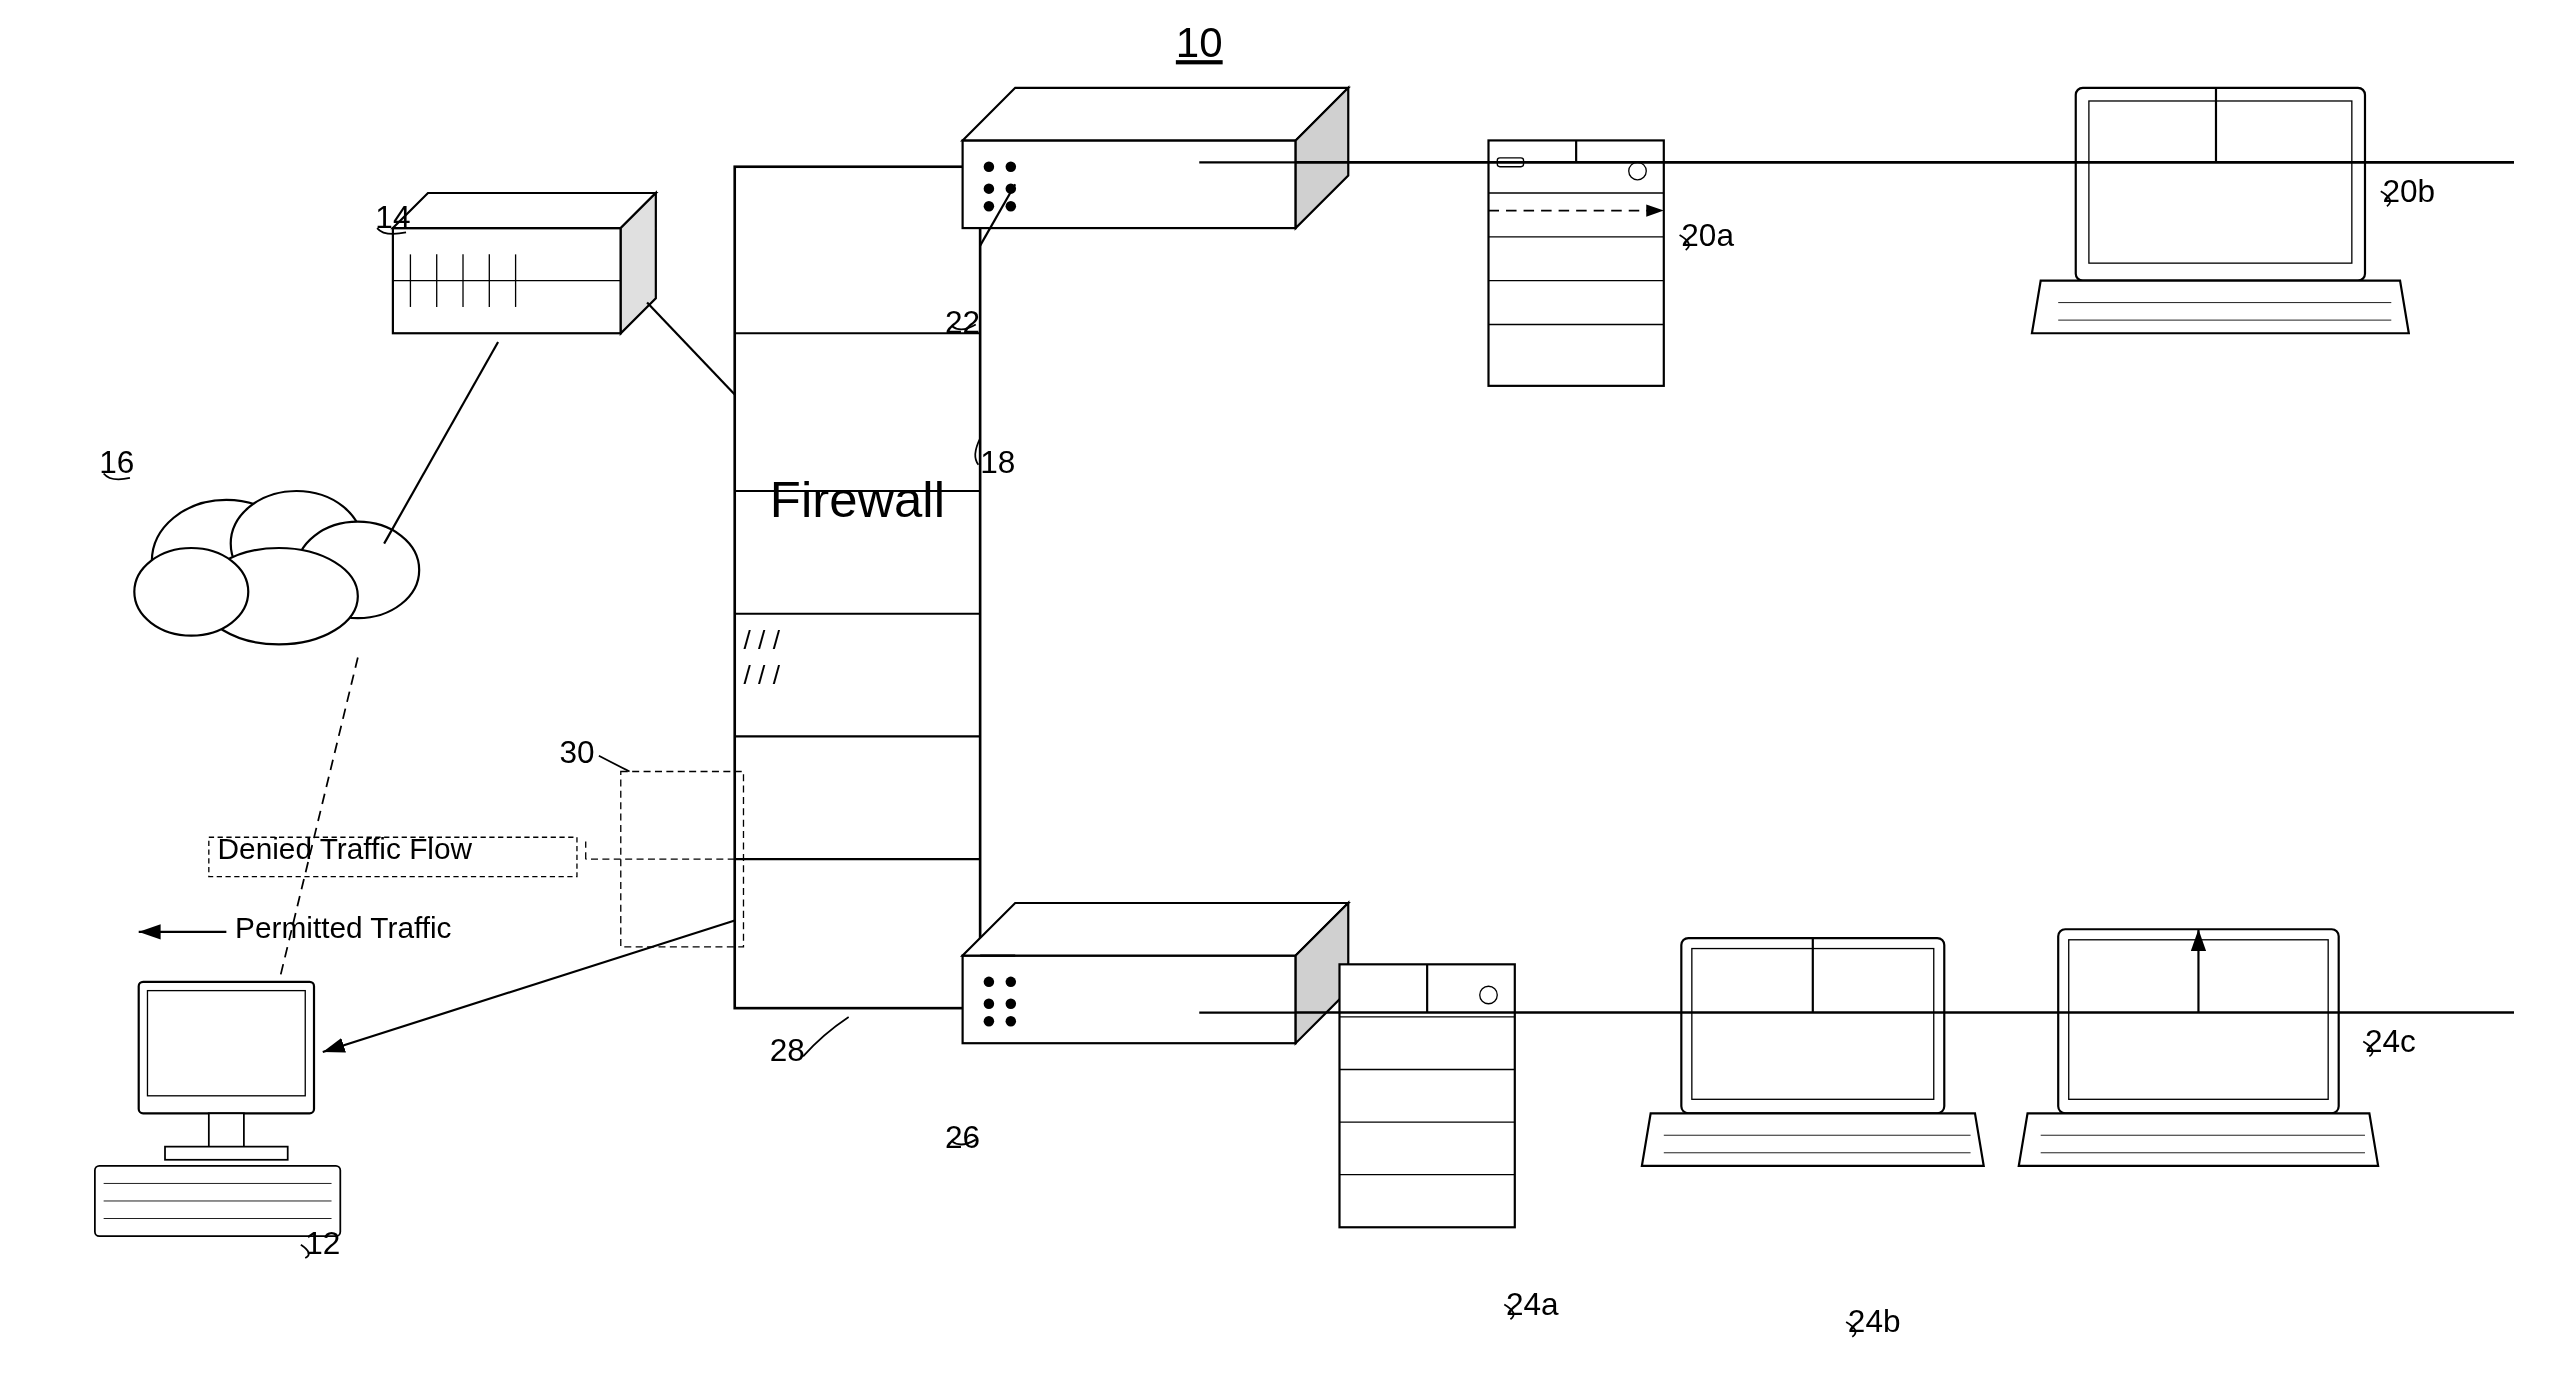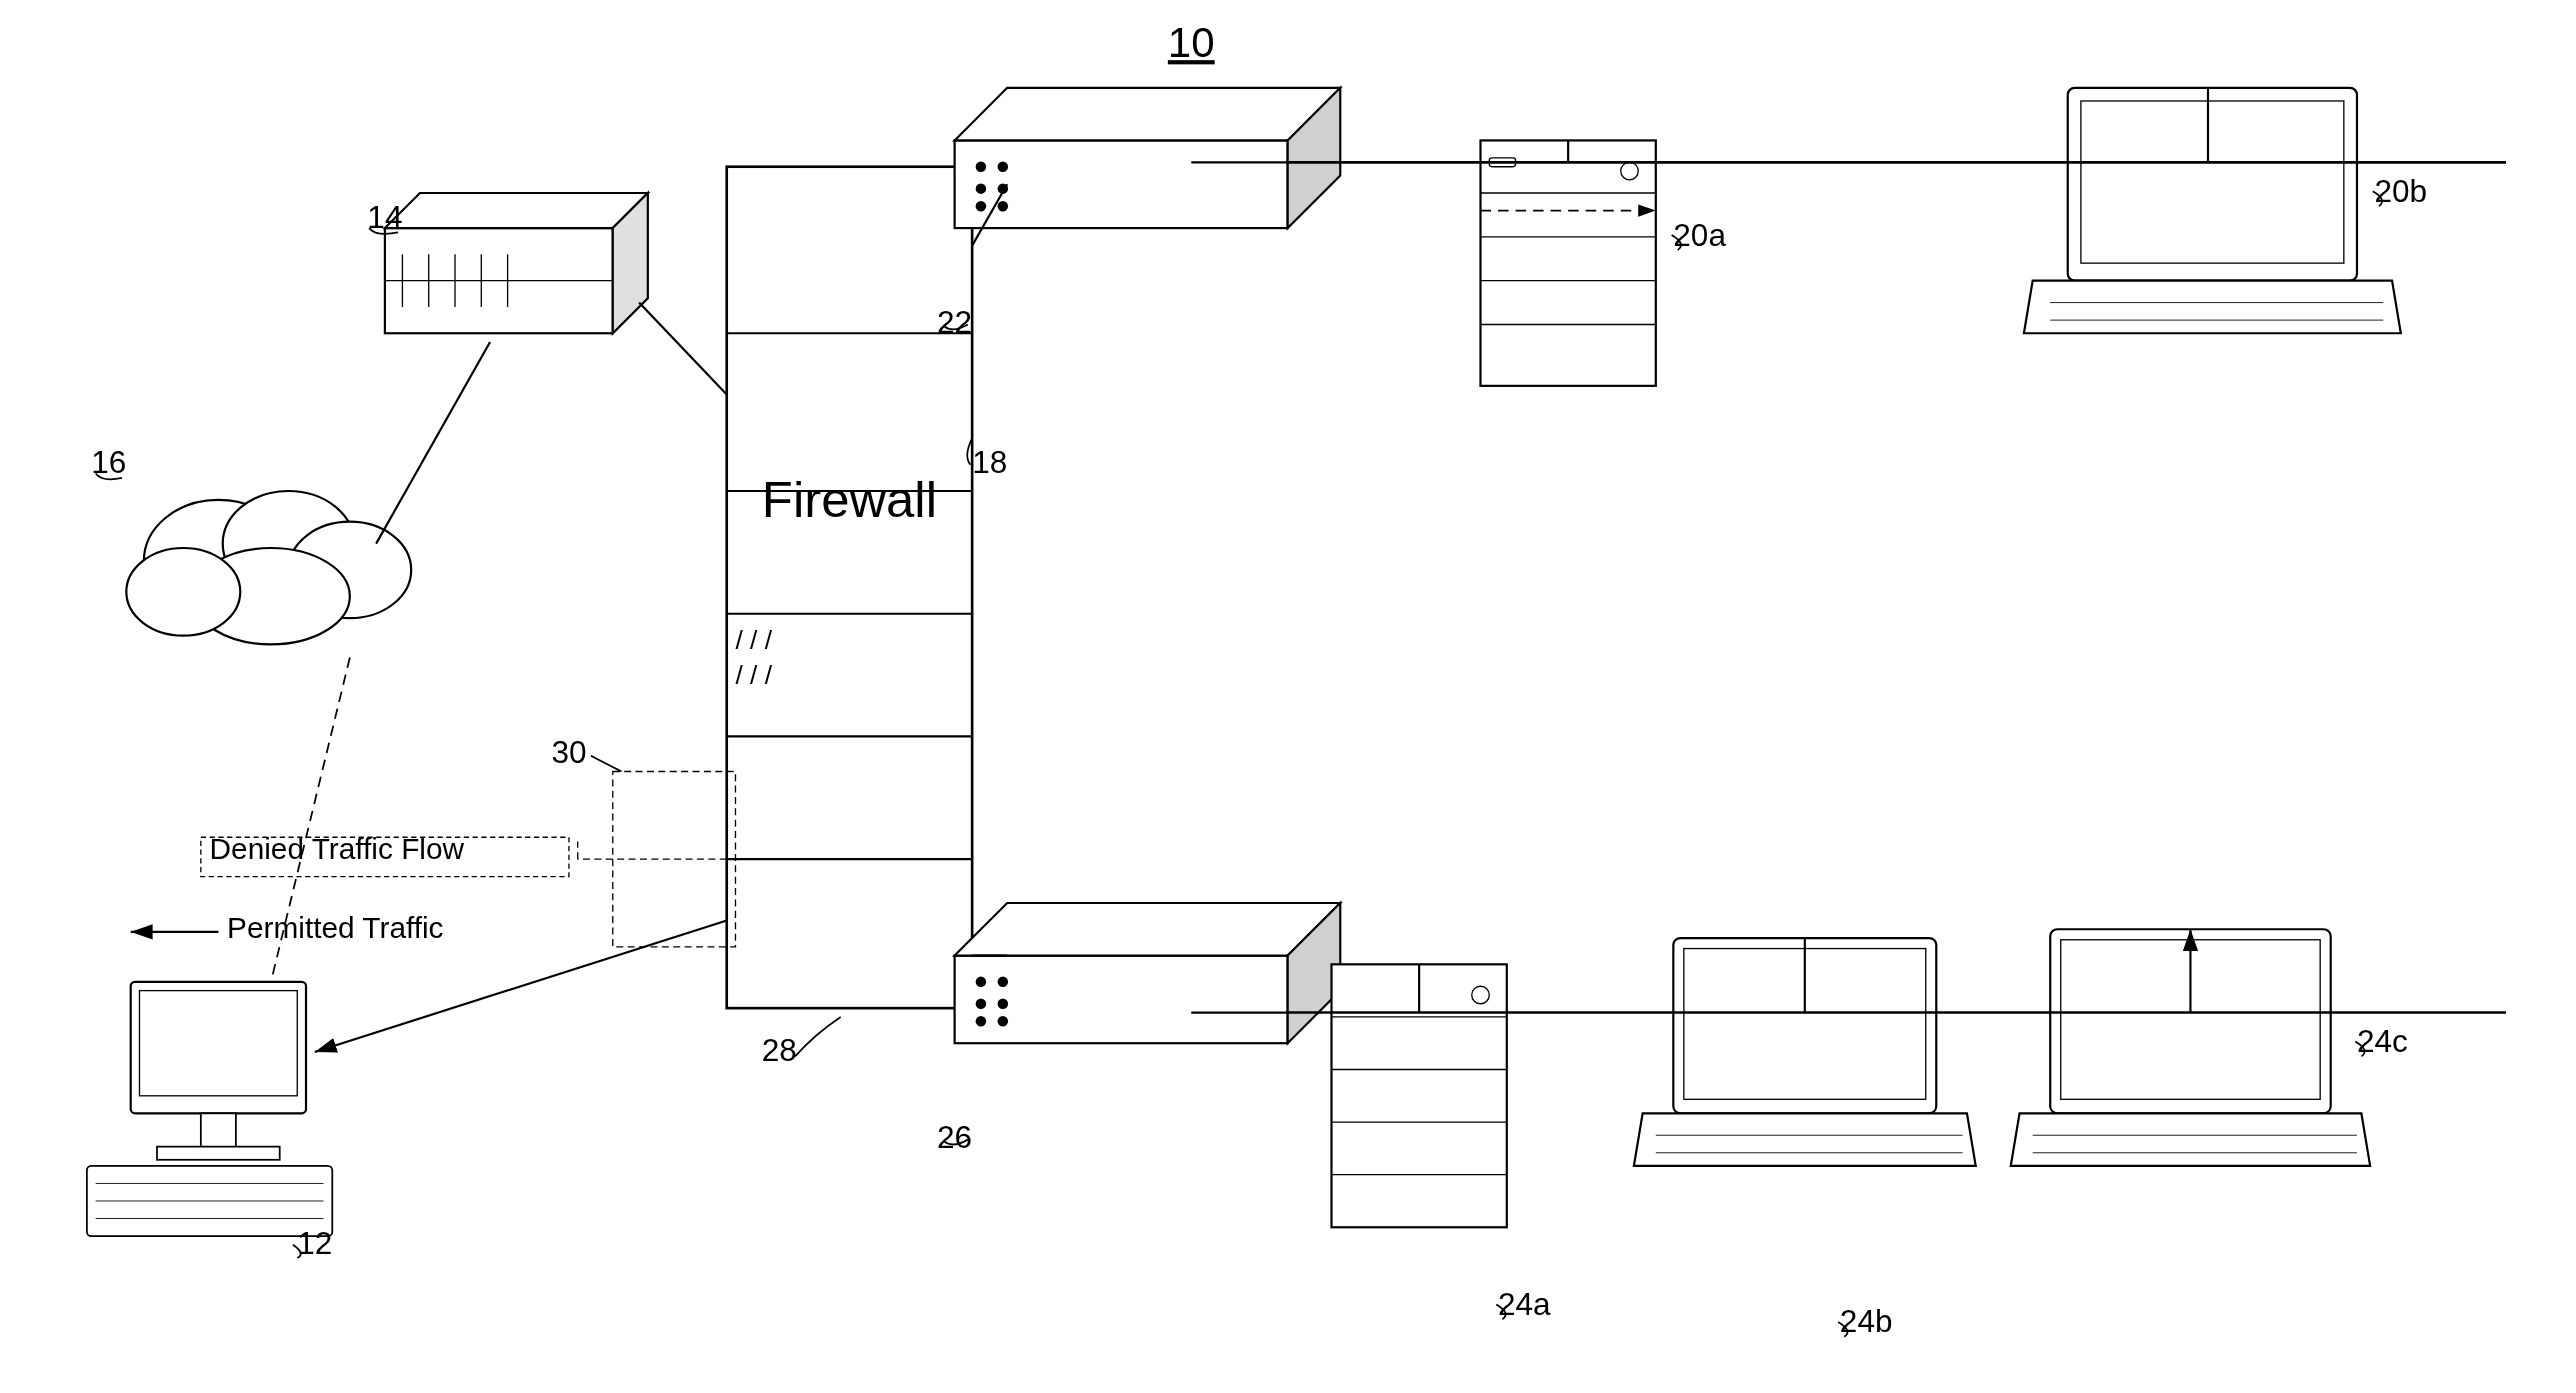--- a/index.html
+++ b/index.html
@@ -7,21 +7,21 @@
       background: #ffffff;
       width: 2576px;
       height: 1394px;
       position: relative;
       overflow: hidden;
       font-family: Arial, sans-serif;
     }
 
     .diagram-container {
       position: absolute;
-      top: 0; left: 8px;
+      top: 0; left: 16px;
       width: 2280px;
       height: 1394px;
       padding-left: 32px;
     }
 
     
     svg.diagram-svg {
       position: absolute;
       top: 0; left: 0;
       width: 2576px;

